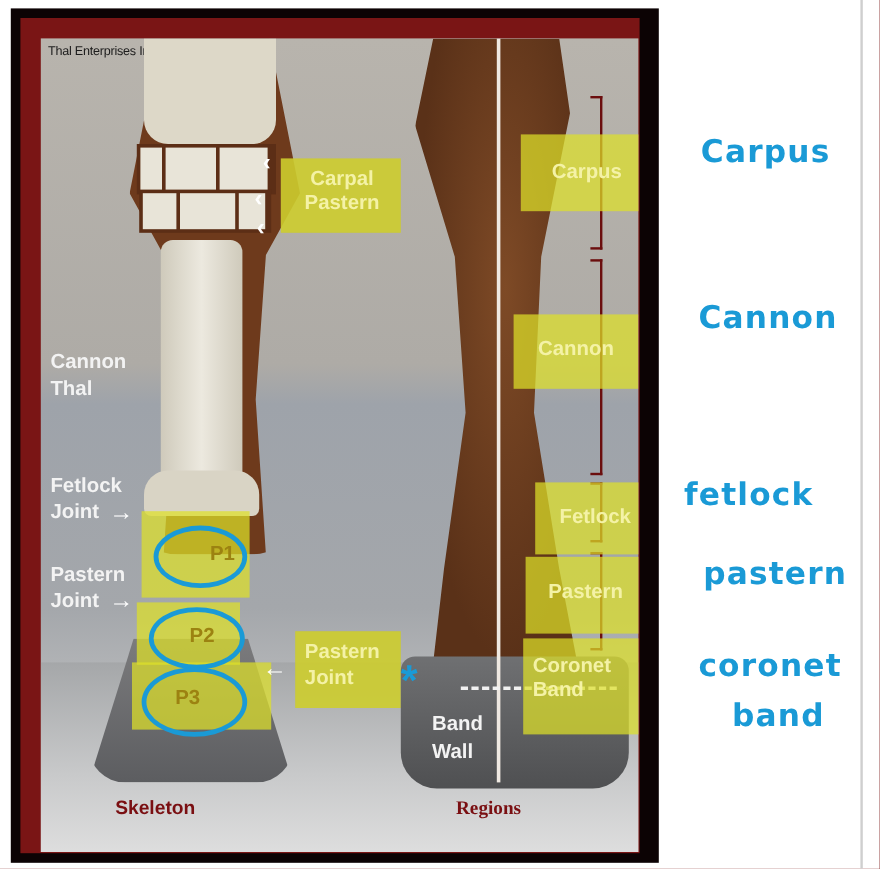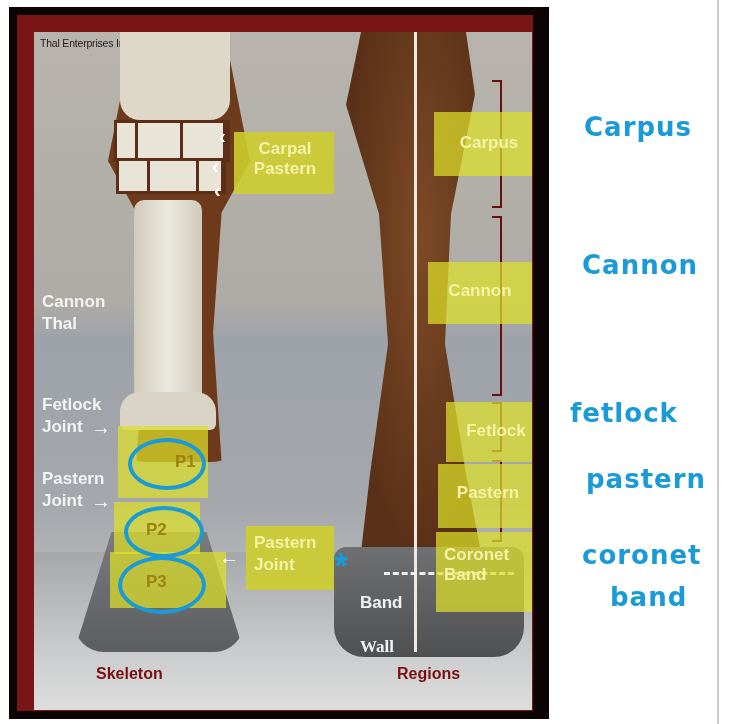--- a/index.html
+++ b/index.html
@@ -91,21 +91,21 @@
           <span style="width:22px"></span>
       </div>
       <div class="bone cannon"></div>
       <div class="bone fetlock"></div>
       <div class="hoof-left"></div>
 
       <div class="hl" style="left:84px;top:394px;width:90px;height:72px;"></div>
       <div class="hl" style="left:80px;top:470px;width:86px;height:52px;"></div>
       <div class="hl" style="left:76px;top:520px;width:116px;height:56px;"></div>
       <div class="p-label" style="left:114px;top:420px;margin-left:27px;">P1</div>
-      <div class="p-label" style="left:112px;top:488px;">P2</div>
+      <div class="p-label" style="left:124px;top:488px;">P2</div>
       <div class="p-label" style="left:112px;top:540px;">P3</div>
       <div class="p-circle" style="left:94px;top:406px;width:70px;height:44px;"></div>
       <div class="p-circle" style="left:90px;top:474px;width:72px;height:44px;"></div>
       <div class="p-circle" style="left:84px;top:524px;width:80px;height:50px;"></div>
 
       <div class="hl" style="left:200px;top:100px;width:100px;height:62px;background:rgba(205,205,45,0.9);"></div>
       <div class="arrow" style="left:185px;top:94px;">‹</div>
       <div class="arrow" style="left:178px;top:124px;">‹</div>
       <div class="arrow" style="left:180px;top:148px;">‹</div>
       <div class="hl-text" style="left:216px;top:106px;width:70px;">Carpal</div>
@@ -142,24 +142,24 @@
       <div class="hl-text" style="left:394px;top:248px;width:104px;">Cannon</div>
       <div class="hl" style="left:412px;top:370px;width:110px;height:60px;"></div>
       <div class="hl-text" style="left:412px;top:388px;width:100px;">Fetlock</div>
       <div class="hl" style="left:404px;top:432px;width:120px;height:64px;"></div>
       <div class="hl-text" style="left:404px;top:450px;width:100px;">Pastern</div>
       <div class="hl" style="left:402px;top:500px;width:104px;height:80px;"></div>
       <div class="hl-text" style="left:410px;top:512px;width:80px;text-align:left;">Coronet</div>
       <div class="hl-text" style="left:410px;top:532px;width:80px;text-align:left;">Band</div>
 
       <div class="white-label" style="left:326px;top:560px;">Band</div>
-      <div class="white-label" style="left:326px;top:604px;font-family:Liberation Serif, serif;">Wall</div>
+      <div class="white-label" style="left:326px;top:584px;">Wall</div>
 
       <div class="caption" style="left:62px;top:633px;">Skeleton</div>
-      <div class="caption" style="left:363px;top:633px;">Regions</div>
+      <div class="caption" style="left:346px;top:633px;font-family:Liberation Serif, serif;">Regions</div>
     </div>
   </div>
 </div>
 
 <div class="note" style="left:584px;top:112px;">Carpus</div>
 <div class="note" style="left:582px;top:250px;">Cannon</div>
 <div class="note" style="left:570px;top:398px;">fetlock</div>
 <div class="note" style="left:586px;top:464px;">pastern</div>
 <div class="note" style="left:582px;top:540px;">coronet</div>
 <div class="note" style="left:610px;top:582px;">band</div>

